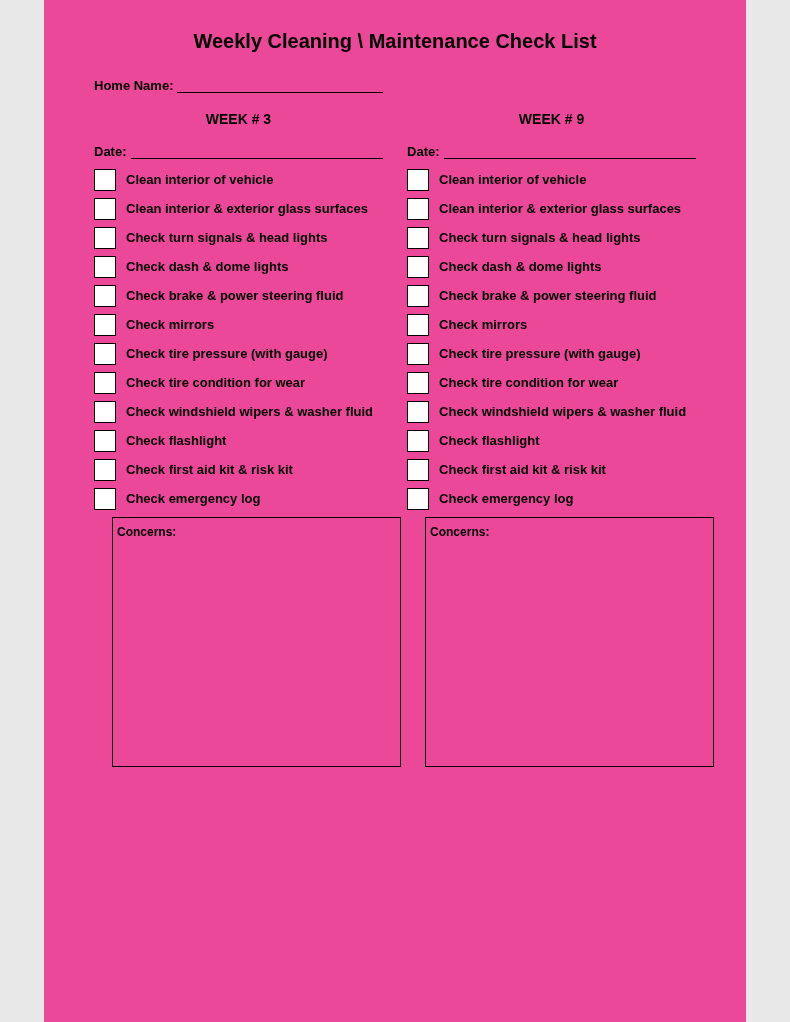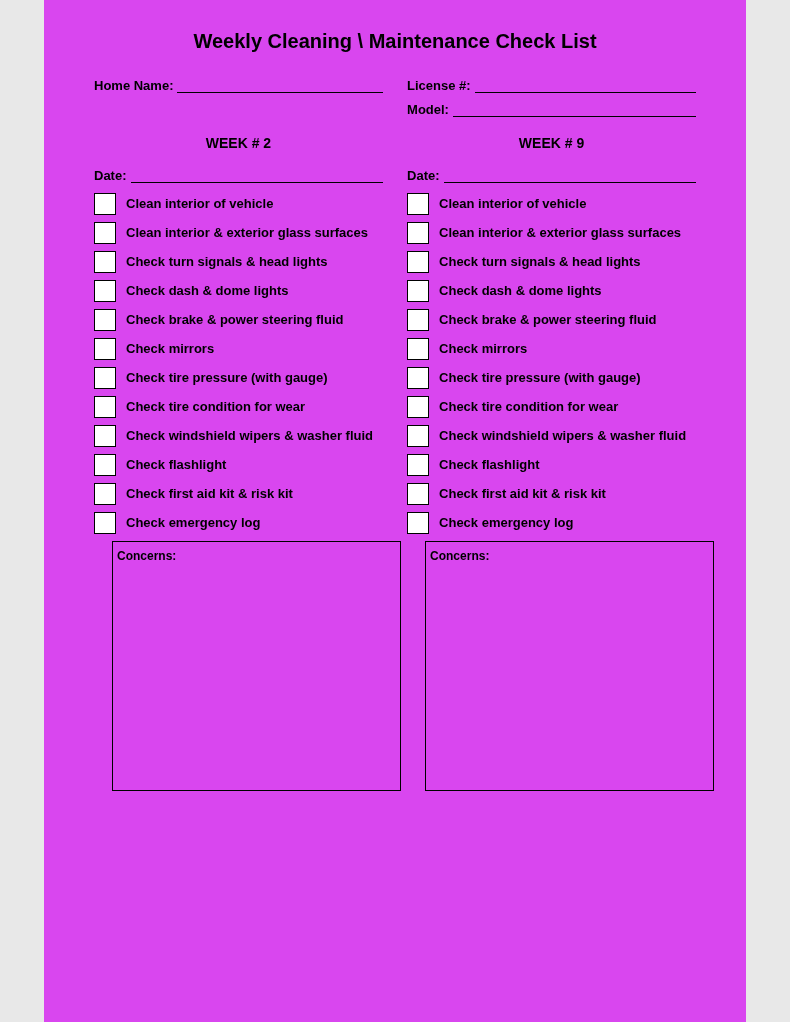--- a/index.html
+++ b/index.html
@@ -11,21 +11,21 @@
     body {
       background: #e8e8e8;
       display: flex;
       justify-content: center;
       align-items: flex-start;
       min-height: 1022px;
       font-family: Arial, sans-serif;
     }
 
     .page {
-      background: #d946ef;
+      background: #ec4899;
       width: 702px;
       min-height: 1022px;
       padding: 30px 50px;
       position: relative;
     }
 
     .page-title {
       text-align: center;
       font-size: 20px;
       font-weight: bold;
@@ -142,36 +142,26 @@
 
   <div class="page-title">Weekly Cleaning \ Maintenance Check List</div>
 
   <div class="header-fields">
     <div class="header-left">
       <div class="field-line">
         <span class="field-label">Home Name:</span>
         <div class="field-underline"></div>
       </div>
     </div>
-    <div class="header-right">
-      <div class="field-line">
-        <span class="field-label">License #:</span>
-        <div class="field-underline"></div>
-      </div>
-      <div class="field-line">
-        <span class="field-label">Model:</span>
-        <div class="field-underline"></div>
-      </div>
-    </div>
   </div>
 
   <div class="weeks-container">
 
     <div class="week-column">
-      <div class="week-header">WEEK # 2</div>
+      <div class="week-header">WEEK # 3</div>
       <div class="date-line">
         <span class="date-label">Date:</span>
         <div class="date-underline"></div>
       </div>
 
       <div class="checklist-item">
         <div class="checkbox"></div>
         <span class="item-label">Clean interior of vehicle</span>
       </div>
       <div class="checklist-item">

